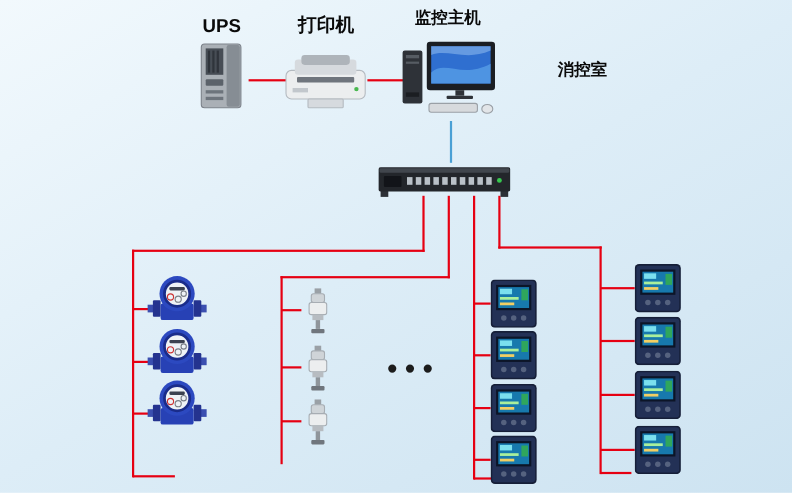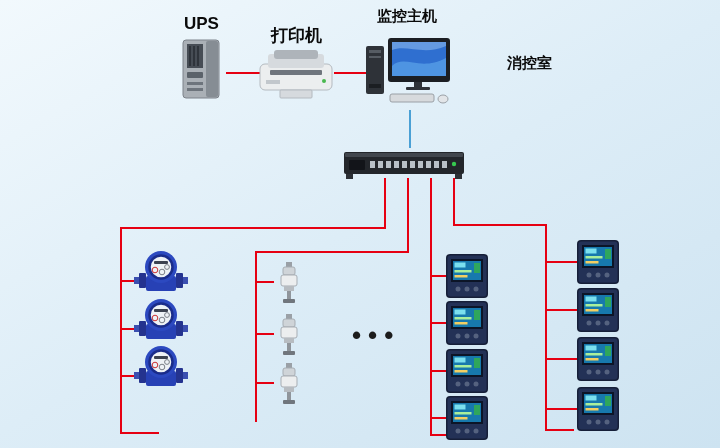--- a/index.html
+++ b/index.html
@@ -119,21 +119,21 @@
         <rect x="8.5" y="21" width="13" height="2.5" fill="#f2cf63"></rect>
         <rect x="28" y="9" width="6" height="10" fill="#2fa65c"></rect>
         <circle cx="12" cy="35" r="2.5" fill="#55627f"></circle>
         <circle cx="21" cy="35" r="2.5" fill="#55627f"></circle>
         <circle cx="30" cy="35" r="2.5" fill="#55627f"></circle>
       </symbol>
     </defs>
   </svg>
 
   <div class="label" style="left:184px;top:14px;font-size:17px">UPS</div>
-  <div class="label" style="left:271px;top:24px;font-size:17px">打印机</div>
+  <div class="label" style="left:271px;top:11px;font-size:17px">打印机</div>
   <div class="label" style="left:377px;top:7px;font-size:15px">监控主机</div>
   <div class="label" style="left:507px;top:54px;font-size:15px">消控室</div>
   <div class="dots" style="left:352px;top:320px">•••</div>
 
   <div class="hline" style="left:226px;top:72px;width:34px"></div>
   <div class="hline" style="left:334px;top:72px;width:34px"></div>
   <div class="vline blue" style="left:409px;top:110px;height:38px"></div>
 
   <div class="vline" style="left:384px;top:178px;height:51px"></div>
   <div class="vline" style="left:407px;top:178px;height:75px"></div>

